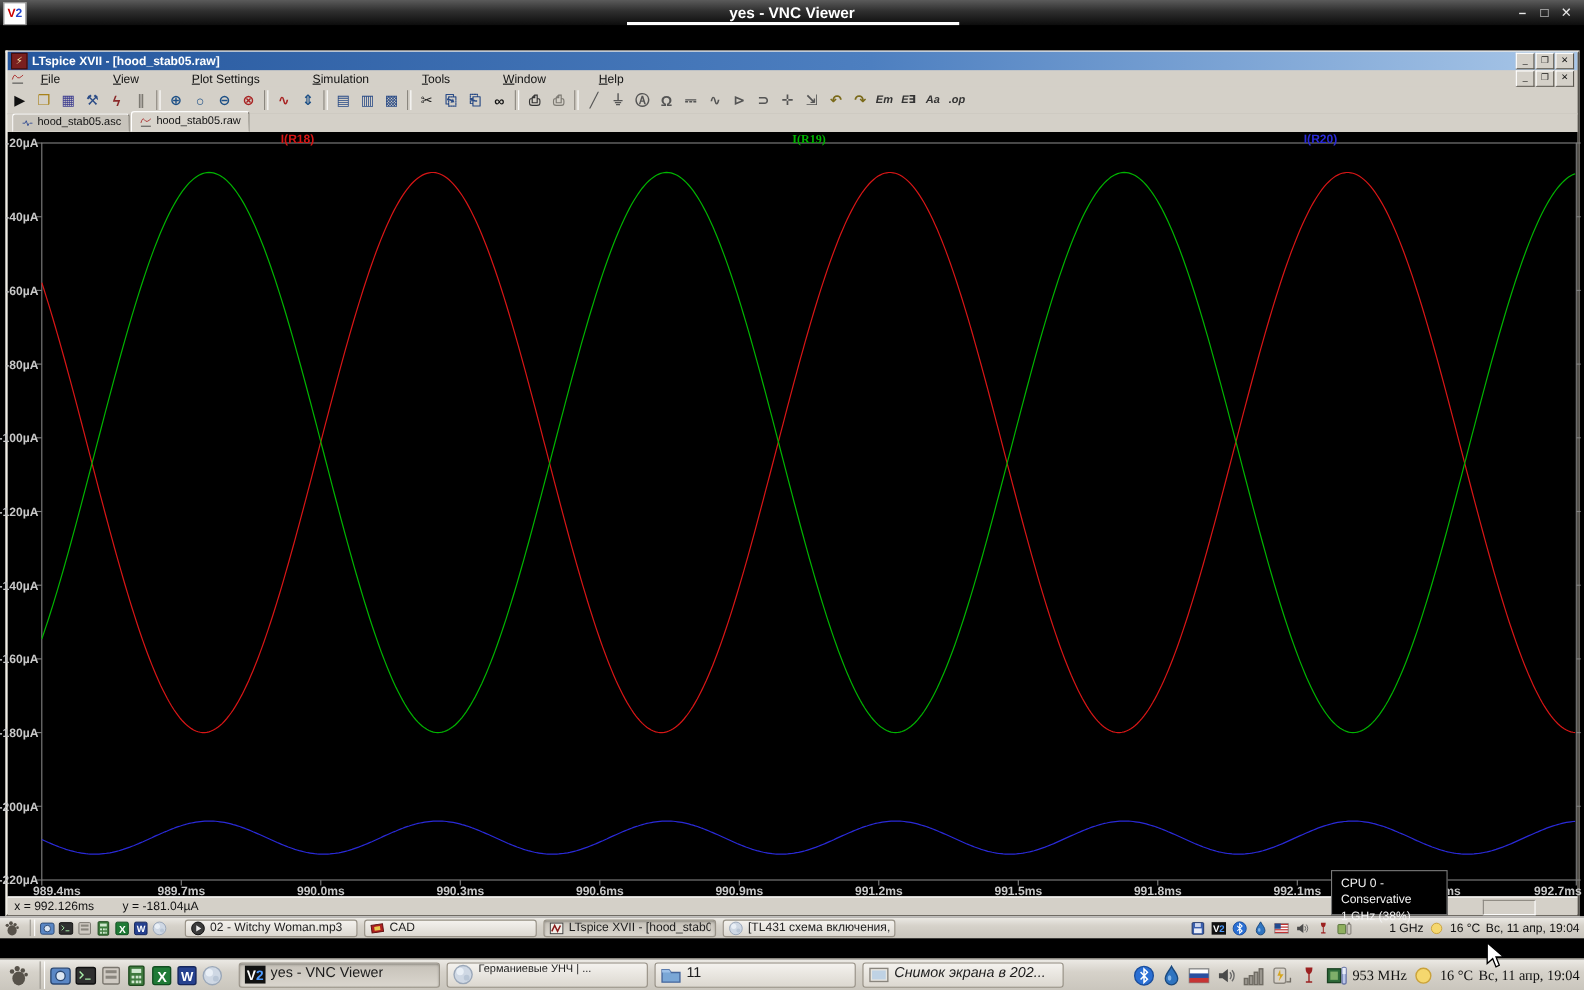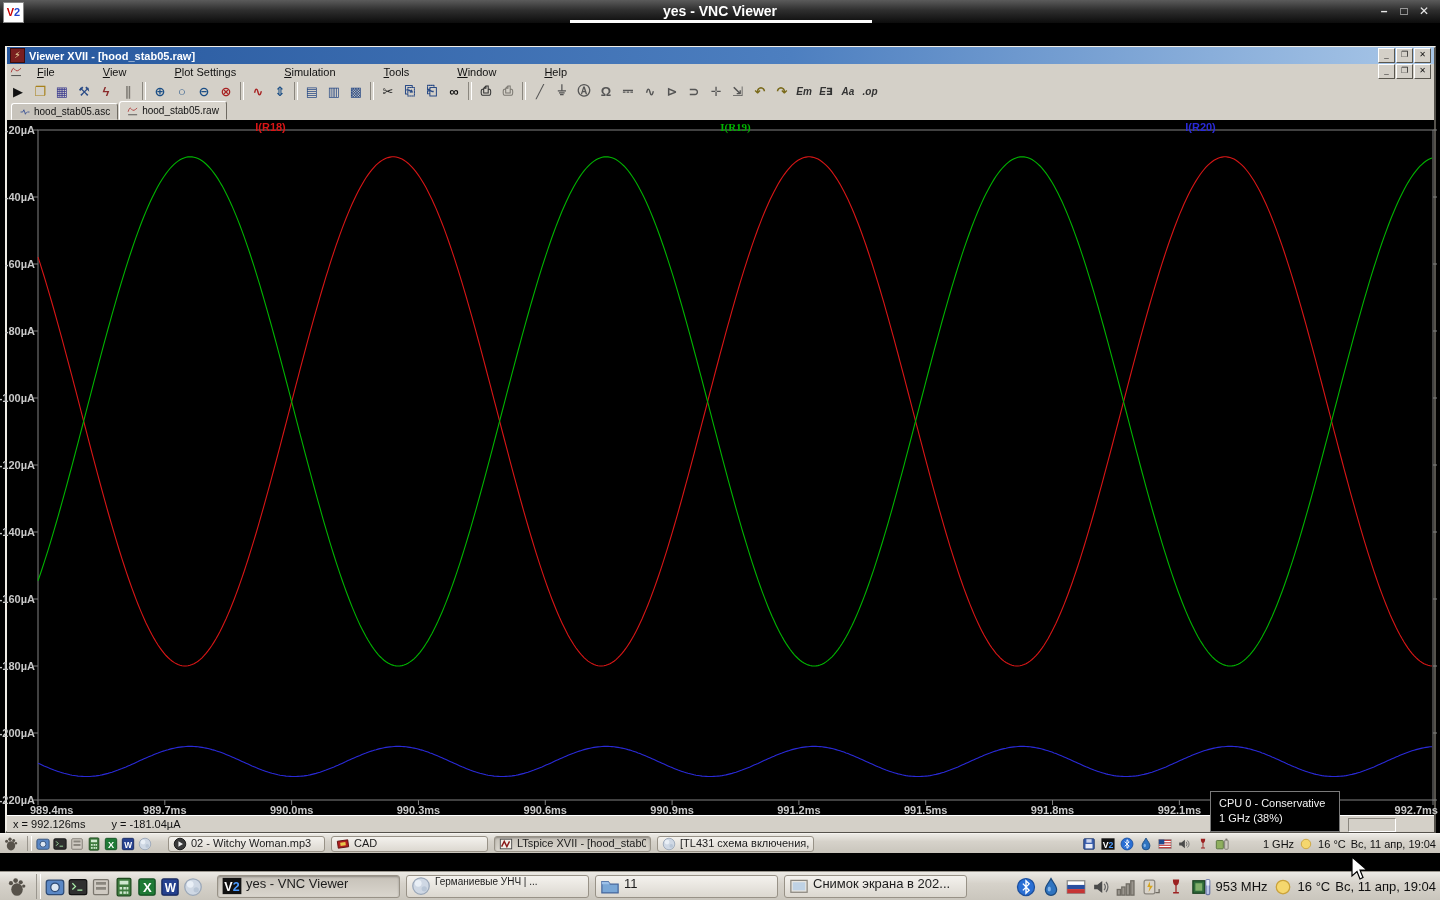--- a/index.html
+++ b/index.html
@@ -46,21 +46,21 @@
   
   #plot-panel{left:7px;top:120px;width:1427px;height:695px;background:#000;}
   #plot-svg{left:0;top:119px;}
   .trace-label{position:absolute;top:121px;font-size:11px;font-weight:bold;transform:translateX(-50%);}
   
   #lt-statusbar{left:7px;top:815px;width:1427px;height:16px;background:#d4d0c8;border-top:1px solid #fff;
     display:flex;align-items:center;font-size:11px;color:#111;}
   #status-xy{margin-left:6px;display:flex;gap:26px;}
   #status-grip{position:absolute;right:38px;top:2px;width:46px;height:12px;border:1px solid;border-color:#8a867e #fff #fff #8a867e;background:#d4d0c8;}
   
-  #cpu-tooltip{left:1210px;top:791px;width:130px;height:41px;background:#000;border:1px solid #7a7a7a;
+  #cpu-tooltip{left:1210px;top:791px;width:106px;height:41px;background:#000;border:1px solid #7a7a7a;
     color:#f2f2f2;font-size:11px;line-height:15px;padding:4px 0 0 8px;box-sizing:border-box;z-index:40;}
   
   .taskbar{background:linear-gradient(#eceae5,#d6d2ca 40%,#c9c5bc);display:flex;align-items:center;}
   #remote-taskbar{left:0;top:833px;width:1440px;height:19px;border-top:1px solid #f5f3ef;}
   #host-taskbar{left:0;top:871px;width:1440px;height:29px;border-top:1px solid #9a968e;}
   .foot-btn{display:flex;align-items:center;justify-content:center;}
   .bar-sep{width:3px;align-self:stretch;margin:2px 4px;border-left:1px solid #9a968e;border-right:1px solid #fff;}
   .launchers{display:flex;align-items:center;gap:3px;}
   .tasks{display:flex;align-items:center;}
   .task{border:1px solid #989287;border-radius:3px;background:linear-gradient(#f4f2ee,#dcd8d0);
@@ -84,21 +84,21 @@
       <span class="vnc-ctl">□</span>
       <span class="vnc-ctl">✕</span>
     </div>
 </div>
 
 <div class="abs" id="remote-desktop"></div>
 
 <div class="abs" id="lt-window"></div>
 <div class="abs" id="lt-titlebar">
   <div id="lt-icon">⚡</div>
-  <span id="lt-title">Viewer XVII - [hood_stab05.raw]</span>
+  <span id="lt-title">LTspice XVII - [hood_stab05.raw]</span>
   <div class="ctl-group" id="lt-controls">
       <span class="win-ctl">_</span>
       <span class="win-ctl">❐</span>
       <span class="win-ctl">✕</span>
     </div>
 </div>
 <div class="abs" id="lt-menubar">
   <span class="icon" id="lt-child-icon">
       <span class="icon">
         <svg width="13" height="13" viewBox="0 0 16 16" stroke-width="1">
@@ -535,31 +535,31 @@
       </div>
       <div class="task" style="width: 183px; height: 23px; font-size: 13px;">
         <span class="icon">
           <svg width="20" height="20" viewBox="0 0 16 16" stroke-width="1">
             <path d="M1.5 4.5h5l1.6 2h6.4v7H1.5z" fill="#7aa7d6" stroke="#46679c"></path>
             <path d="M1.5 4.5h5l1.6 2H1.5z" fill="#9cc0e8"></path>
           </svg>
         </span>
         <span class="lbl">11</span>
       </div>
-      <div class="task" style="width: 183px; height: 23px; font-size: 13px;">
+      <div class="task" style="width: 183px; height: 23px; font-size: 13px; font-style: italic;">
         <span class="icon">
           <svg width="20" height="20" viewBox="0 0 16 16" stroke-width="1">
             <rect x="1.5" y="3.5" width="13" height="9.5" fill="#e8e6e0" stroke="#8a867e"></rect>
             <rect x="3" y="5" width="10" height="6.5" fill="#bfd2e4"></rect>
           </svg>
         </span>
         <span class="lbl">Снимок экрана в 202...</span>
       </div>
     </div>
-    <div class="tray" style="gap: 5px; margin-right: 4px;">
+    <div class="tray" style="gap: 5px; margin-right: 4px; font-family: Liberation Serif, serif;">
       <span class="icon">
         <svg width="20" height="20" viewBox="0 0 16 16" stroke-width="1">
           <circle cx="8" cy="8" r="6.8" fill="#2a6fd4" stroke="#1b4f9e"></circle>
           <path d="M5.5 5.3l5 5.3L8 12.9V3.1l2.5 2.4-5 5.2" stroke="#ffffff" stroke-width="1.1" fill="none"></path>
         </svg>
       </span>
       <span class="icon">
         <svg width="20" height="20" viewBox="0 0 16 16" stroke-width="1">
           <path d="M8 1.2C6 5 3.5 7 3.5 10.2a4.5 4.5 0 0 0 9 0C12.5 7 10 5 8 1.2z" fill="#2f74c0" stroke="#1c4a7e"></path>
           <ellipse cx="6.6" cy="9.6" rx="1.3" ry="2" fill="#7fb3e8"></ellipse>

